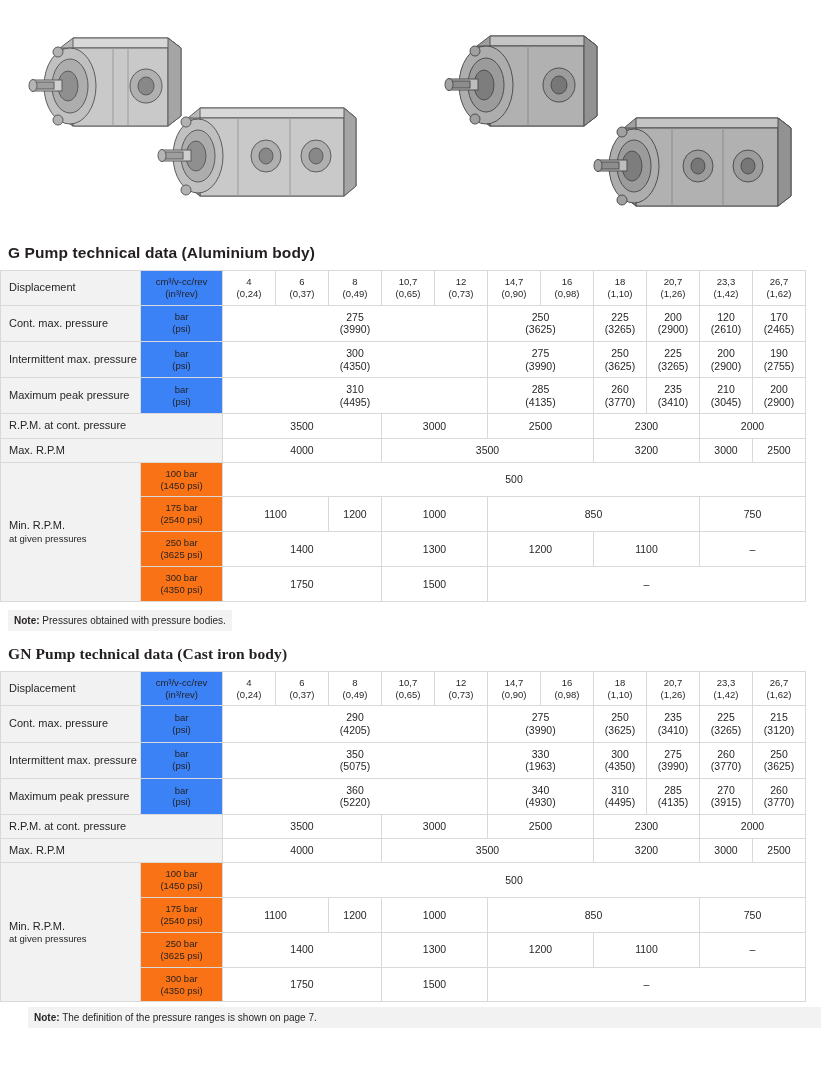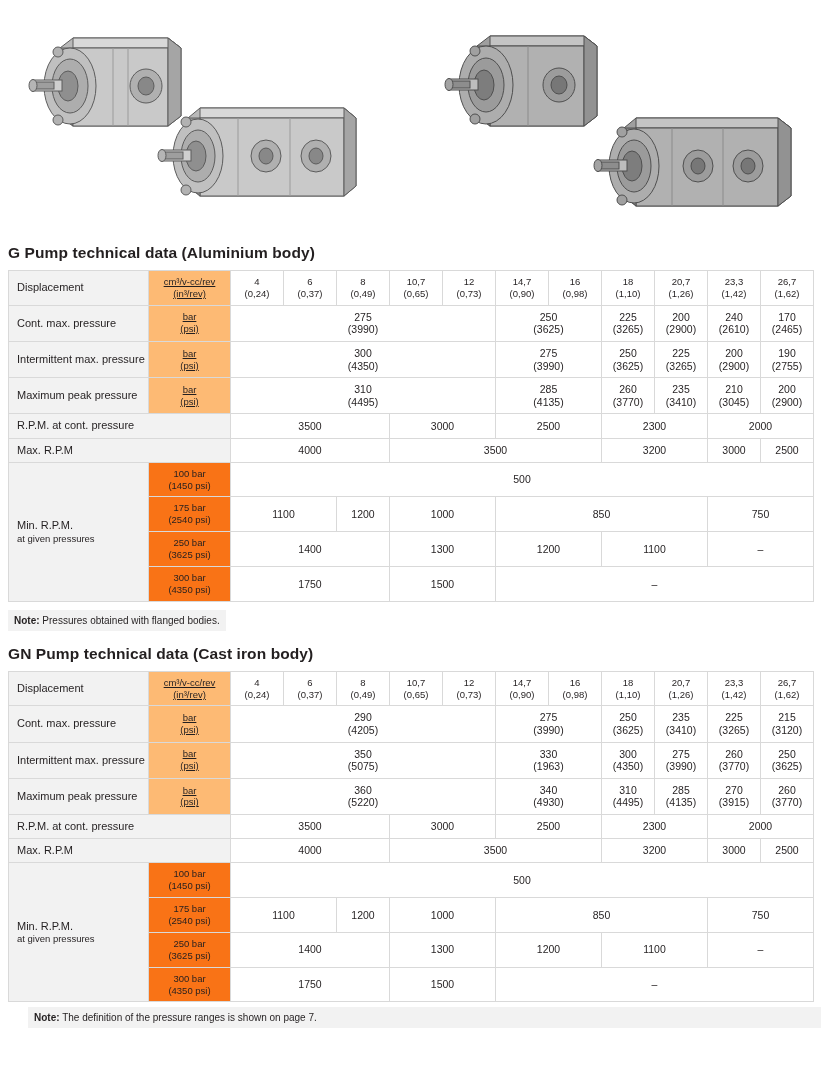--- a/index.html
+++ b/index.html
@@ -26,44 +26,43 @@
     font-size:15.5px;
     font-weight:bold;
     margin:6px 0 8px 8px;
     letter-spacing:.1px;
   }
 
   
   table.spec{
     border-collapse:collapse;
     width:805px;
-    margin-left:8px;
+    margin-left:0;
     table-layout:fixed;
     font-size:10.5px;
   }
   table.spec td{
     border:1px solid #d9d9d9;
     text-align:center;
     vertical-align:middle;
     padding:5px 2px;
     line-height:1.2;
     color:#231f20;
   }
   table.spec td.label{
     text-align:left;
     padding-left:8px;
     background:#f2f2f2;
     font-size:11px;
     white-space:nowrap;
   }
   table.spec td.unit{
-    background:#fdba74;
+    background:#3b82f6;
     font-size:9.5px;
     line-height:1.25;
-    text-decoration:underline;
   }
   table.spec td.sub{
     background:#f97316;
     font-size:9.5px;
     line-height:1.25;
   }
   table.spec td.hdr{
     font-size:9.5px;
     line-height:1.25;
     background:#ffffff;
@@ -284,21 +283,21 @@
           </td>
           <td colspan="1">
             <span class="u1">225</span>
             <span class="u2">(3265)</span>
           </td>
           <td colspan="1">
             <span class="u1">200</span>
             <span class="u2">(2900)</span>
           </td>
           <td colspan="1">
-            <span class="u1">240</span>
+            <span class="u1">120</span>
             <span class="u2">(2610)</span>
           </td>
           <td colspan="1">
             <span class="u1">170</span>
             <span class="u2">(2465)</span>
           </td>
         </tr>
         <tr>
           <td class="label">Intermittent max. pressure</td>
           <td class="unit">
@@ -432,25 +431,25 @@
             <span class="u1">300 bar</span>
             <span class="u2">(4350 psi)</span>
           </td>
           <td colspan="3">1750</td>
           <td colspan="2">1500</td>
           <td colspan="6">–</td>
         </tr>
       </tbody>
   </table>
   <div class="note">
-    <b>Note:</b><span> Pressures obtained with flanged bodies.</span>
+    <b>Note:</b><span> Pressures obtained with pressure bodies.</span>
   </div>
 
   
-  <h2 class="section-title" style="margin-top:14px;">GN Pump technical data (Cast iron body)</h2>
+  <h2 class="section-title" style="margin-top:14px;font-family:Liberation Serif, serif;">GN Pump technical data (Cast iron body)</h2>
   <table class="spec">
     <colgroup>
       <col style="width:140px">
         <col style="width:82px">
       <col style="width:53px">
         <col style="width:53px">
         <col style="width:53px">
         <col style="width:53px">
         <col style="width:53px">
       <col style="width:53px">

